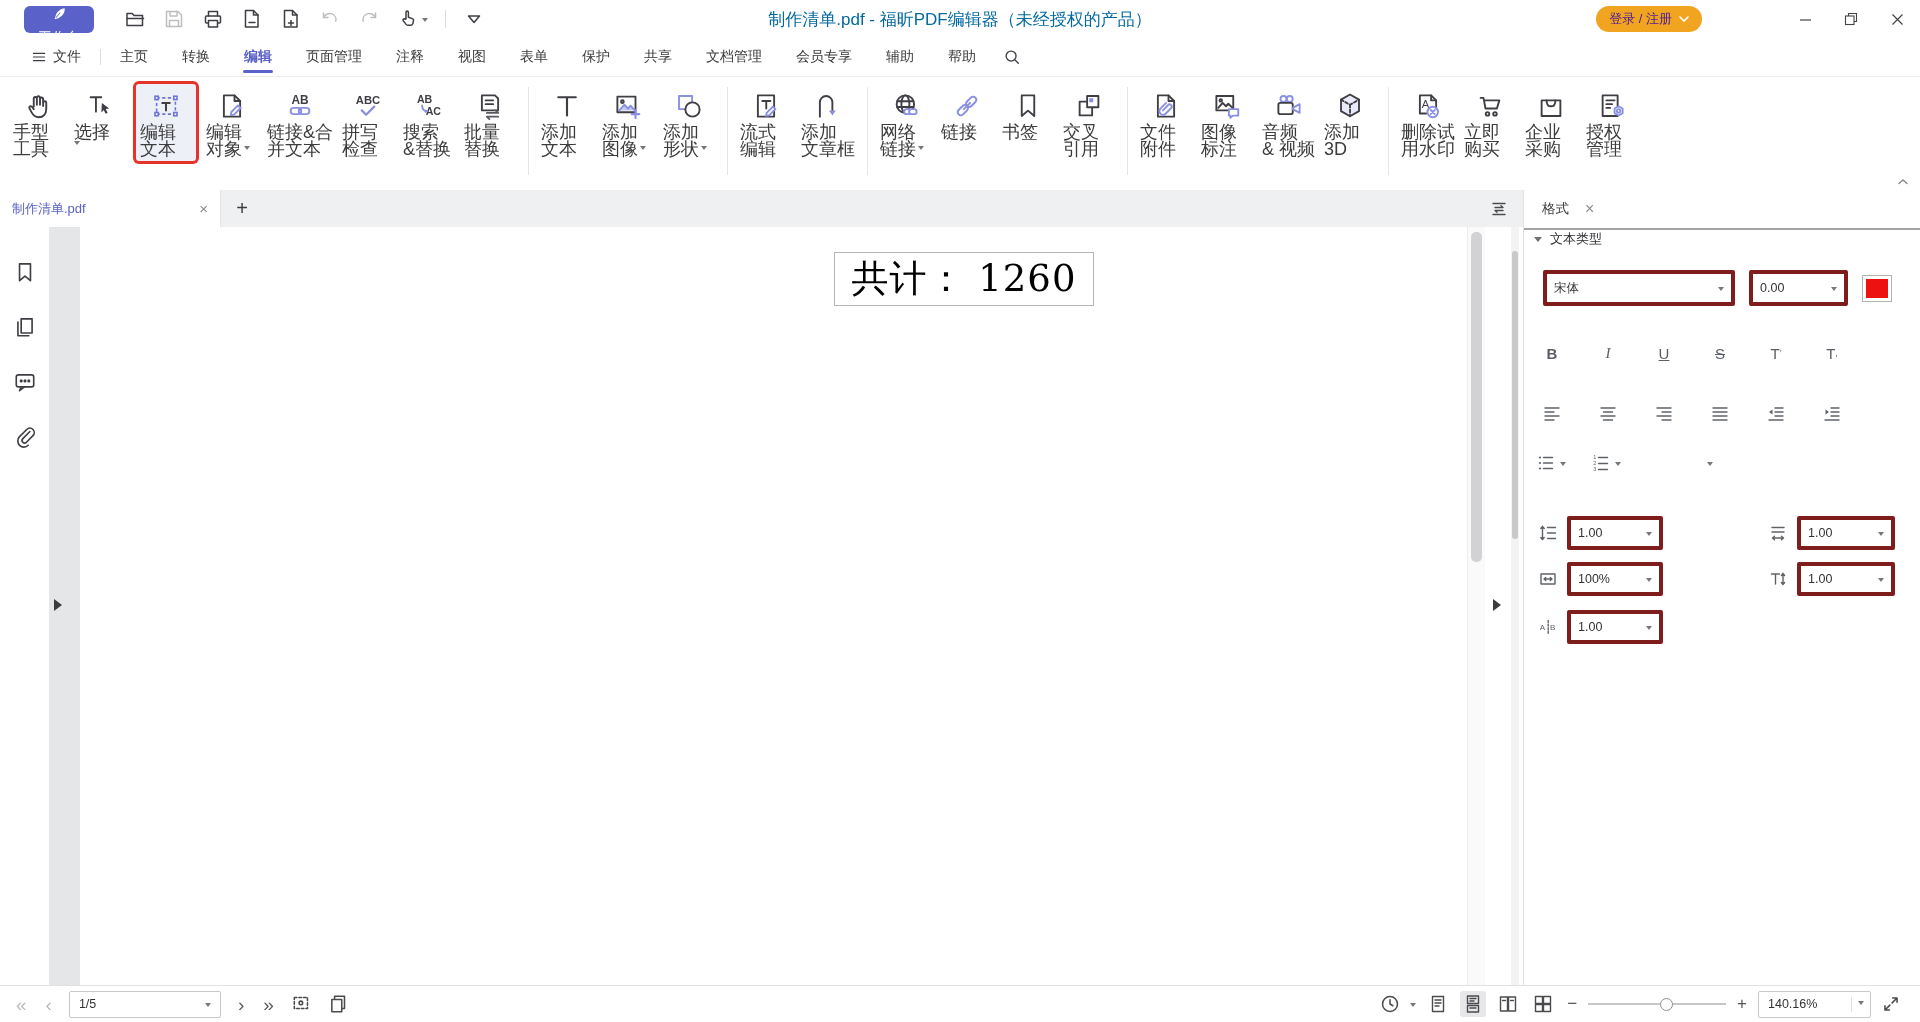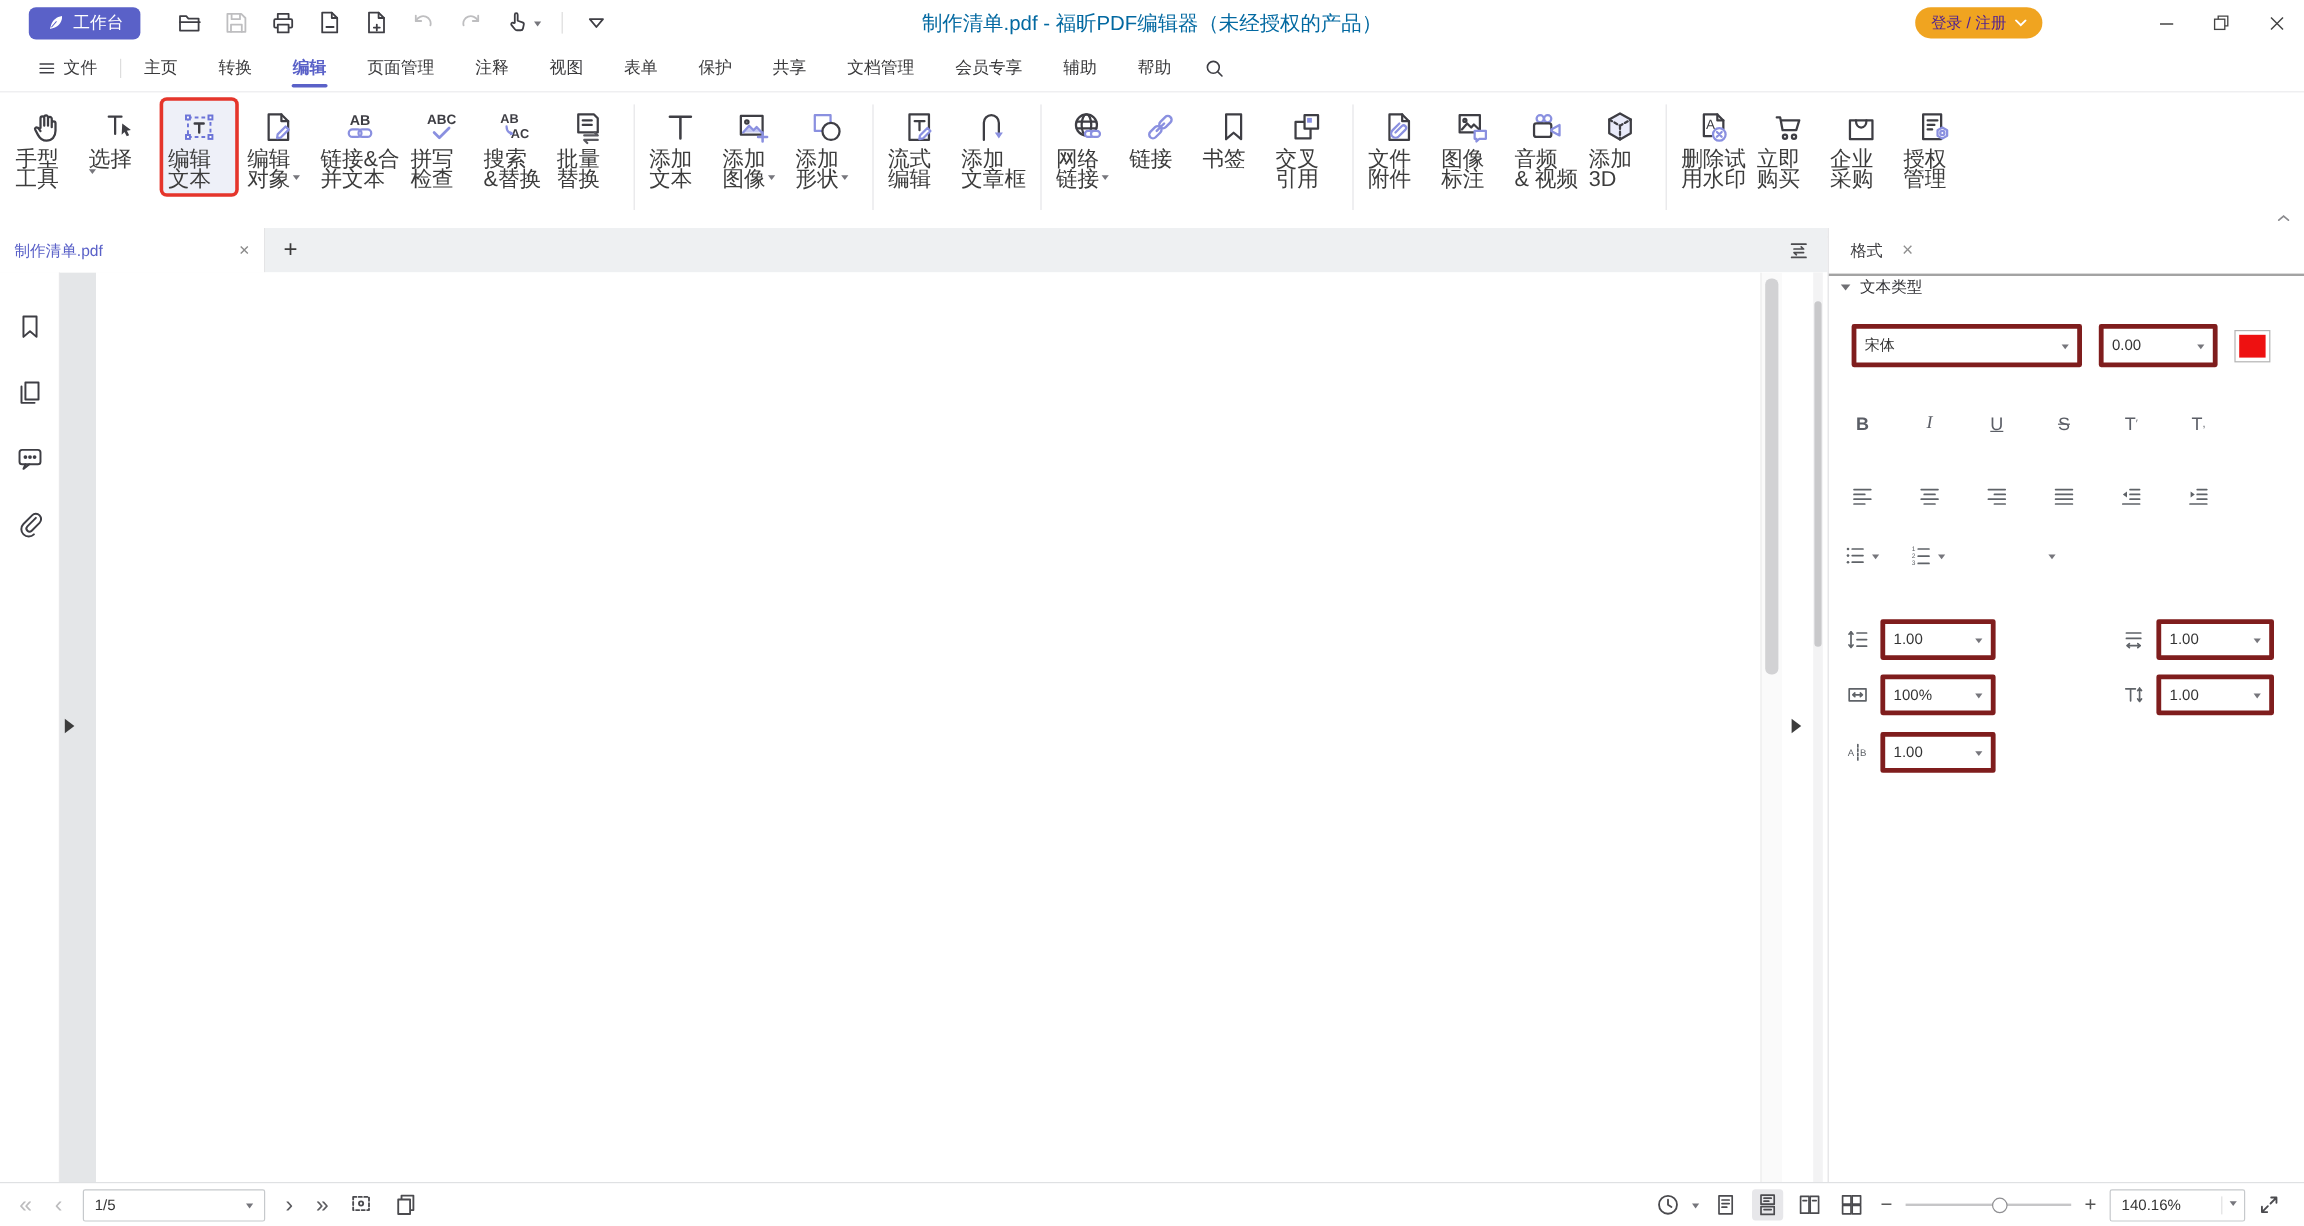--- a/index.html
+++ b/index.html
@@ -1,21 +1,21 @@
 <!DOCTYPE html>
 <html><head>
 <meta charset="utf-8">
 <style>
   html,body{margin:0;padding:0;width:1920px;height:1022px;overflow:hidden;
     font-family:"Liberation Sans",sans-serif;font-size:13px;color:#333;background:#fff;}
   .icon svg,[data-icon] svg{display:block}
   
   .titlebar{height:38px;display:flex;align-items:center;position:relative;background:#fff;}
   .ws-btn{display:flex;align-items:center;gap:7px;margin-left:24px;height:27px;padding:0 14px;
-    background:#5a61c8;color:#fff;border:none;border-radius:6px;font-size:14px;cursor:pointer;}
+    background:#5a61c8;color:#fff;border:none;border-radius:6px;font-size:14px;cursor:pointer;flex-direction:column;}
   .ws-btn .icon{width:16px;height:16px}
   .qat{display:flex;align-items:center;gap:17px;margin-left:30px;}
   .qat .qi{width:22px;height:22px;cursor:pointer}
   .qat .qi.dis{opacity:.33}
   .qat .sep{width:1px;height:18px;background:#dcdcdc}
   .qi-wrap{display:flex;align-items:center;gap:3px}
   .doc-title{position:absolute;left:50%;transform:translateX(-50%);color:#0369a1;font-size:17px;white-space:nowrap}
   .login-btn{position:absolute;right:218px;display:flex;align-items:center;gap:7px;height:26px;padding:0 13px;
     background:#f0a420;color:#4c1d95;border:none;border-radius:14px;font-size:13px;cursor:pointer}
   .win-btns{position:absolute;right:0;top:0;display:flex;height:38px}
@@ -650,20 +650,21 @@
         </svg></span>
       <span class="sb-item"><svg viewBox="0 0 22 22" fill="none" stroke="#3e3e44" stroke-width="1.5" stroke-linecap="round" stroke-linejoin="round">
           <path d="M15.5 6L9 12.5a2.3 2.3 0 0 0 3.3 3.3l6-6a4 4 0 0 0-5.7-5.7L6 10.7a5.6 5.6 0 0 0 8 7.9"></path>
         </svg></span>
     </div>
 
   <div class="docwrap">
     <div class="gutter"></div>
     <div class="lcollapse"></div>
 
+    <div class="totalbox">共计： 1260</div>
 
     <div class="vscroll">
       <div class="vthumb"></div>
     </div>
   </div>
 
   <div class="splitter">
     <div class="p-scroll">
       <div class="p-thumb"></div>
     </div>

